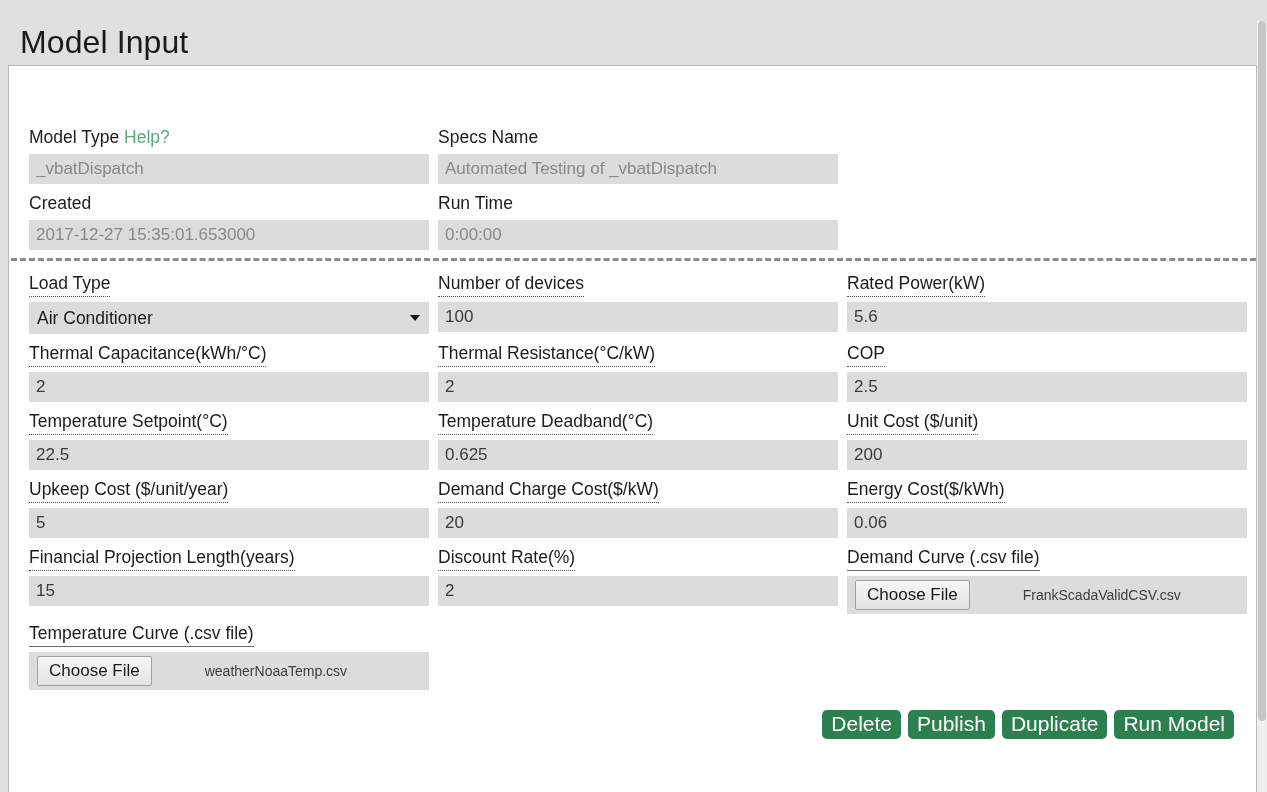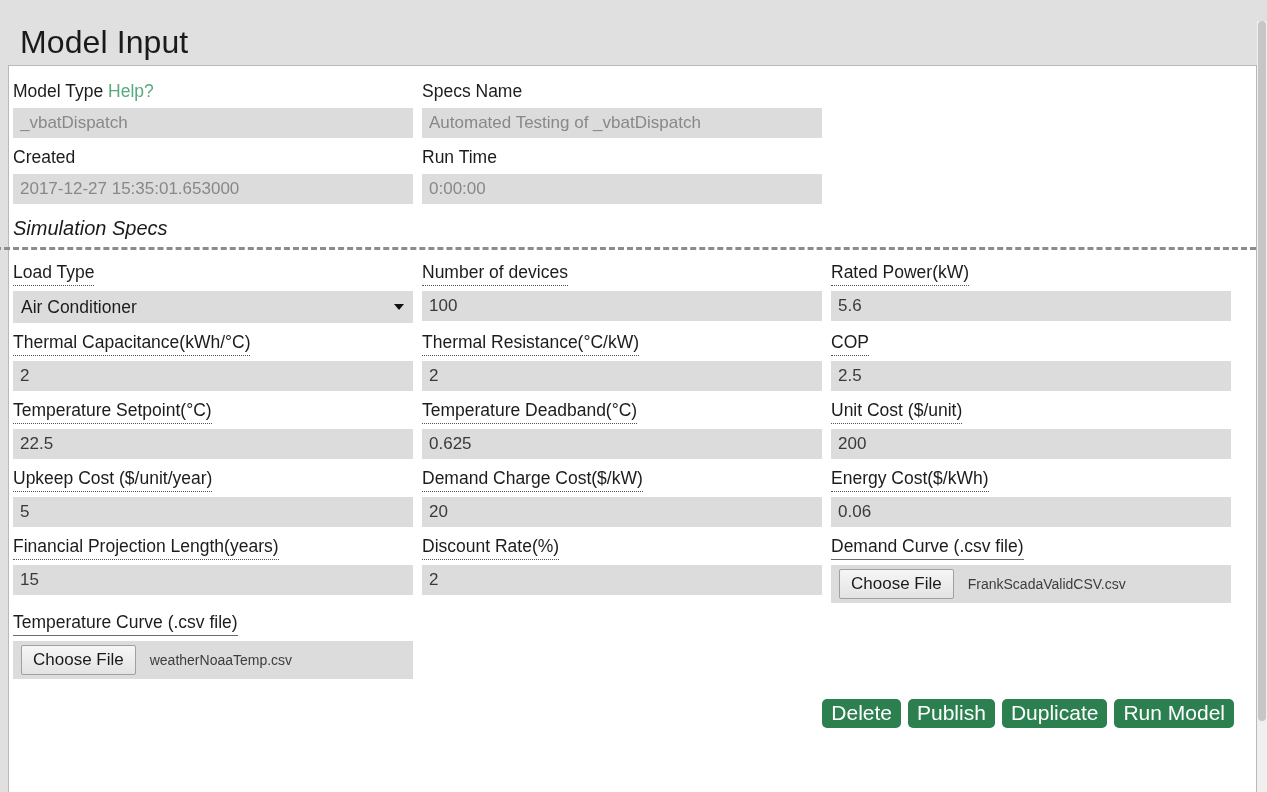--- a/index.html
+++ b/index.html
@@ -33,21 +33,22 @@
     left: 8px;
     top: 44px;
     width: 1249px;
     height: 740px;
     background: #ffffff;
     border: 1px solid #b9b9b9;
     border-bottom: none;
   }
 
   .card-inner {
-    padding: 14px 18px 0 4px;
+    padding: 14px 18px 0 20px;
+    margin-top: 46px;
   }
 
   
   .row {
     display: flex;
     gap: 0;
     margin-bottom: 8px;
   }
   .col {
     width: 409px;
@@ -116,20 +117,21 @@
   }
 
   
   .file-box {
     background: #dcdcdc;
     height: 38px;
     width: 100%;
     display: flex;
     align-items: center;
     padding-left: 8px;
+    gap: 39px;
   }
   .file-btn {
     background: linear-gradient(#f6f6f6, #e3e3e3);
     border: 1px solid #a0a0a0;
     border-radius: 2px;
     font-size: 17px;
     color: #1a1a1a;
     padding: 3px 11px 4px 11px;
     font-family: "Liberation Sans", sans-serif;
     line-height: 21px;
@@ -207,21 +209,20 @@
             <div class="col"><div class="field-label">Model Type <span class="help-link">Help?</span></div><input type="text" class="input-box" value="_vbatDispatch" style=""></div>
             <div class="col"><div class="field-label">Specs Name</div><input type="text" class="input-box" value="Automated Testing of _vbatDispatch" style=""></div>
           </div>
           <div class="row">
             <div class="col"><div class="field-label">Created</div><input type="text" class="input-box" value="2017-12-27 15:35:01.653000" style=""></div>
             <div class="col"><div class="field-label">Run Time</div><input type="text" class="input-box" value="0:00:00" style=""></div>
             <div class="col empty">&nbsp;</div>
           </div>
         </div>
 
-      <div class="section-heading">Simulation Specs</div>
       <div class="dashed-divider"></div>
 
       <div id="spec-rows">
           <div class="row">
             <div class="col"><div class="field-label dotted">Load Type</div><div class="select-box">
                 <span class="sel-text">Air Conditioner</span>
                 <span class="caret"></span>
               </div></div>
             <div class="col"><div class="field-label dotted">Number of devices</div><input type="text" class="input-box dark-text" value="100" style=""></div>
             <div class="col"><div class="field-label dotted">Rated Power(kW)</div><input type="text" class="input-box dark-text" value="5.6" style=""></div>

